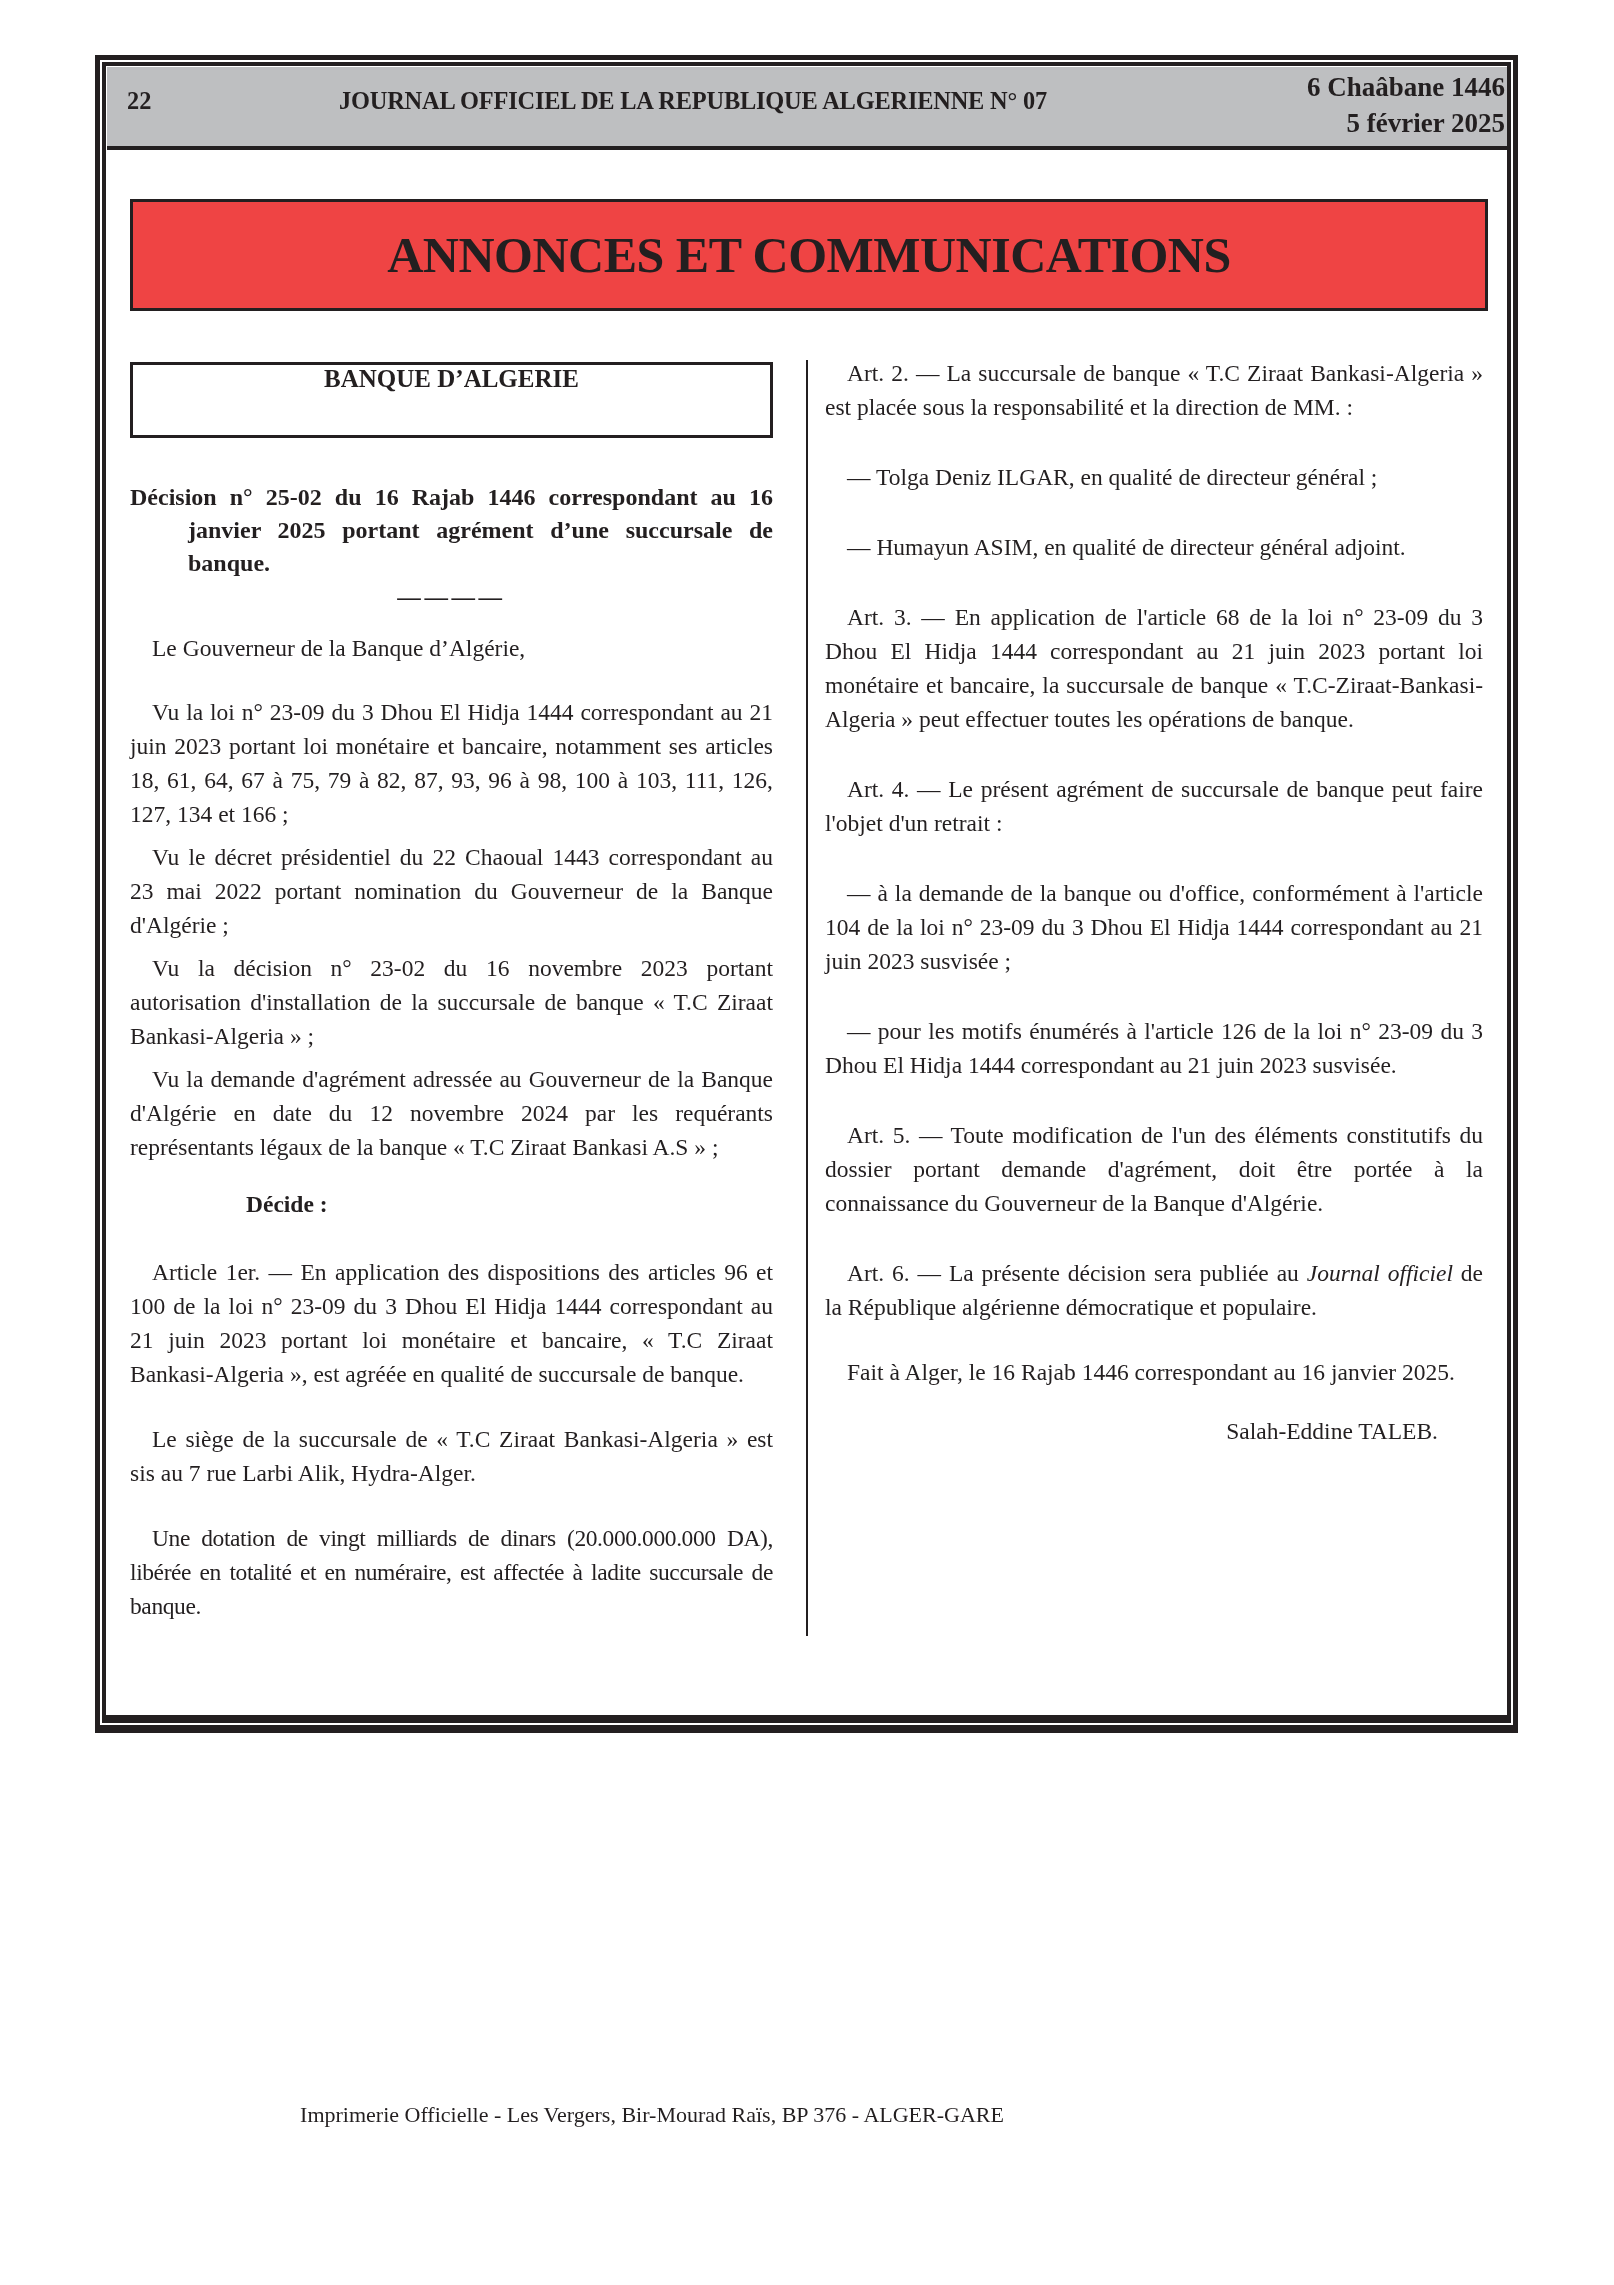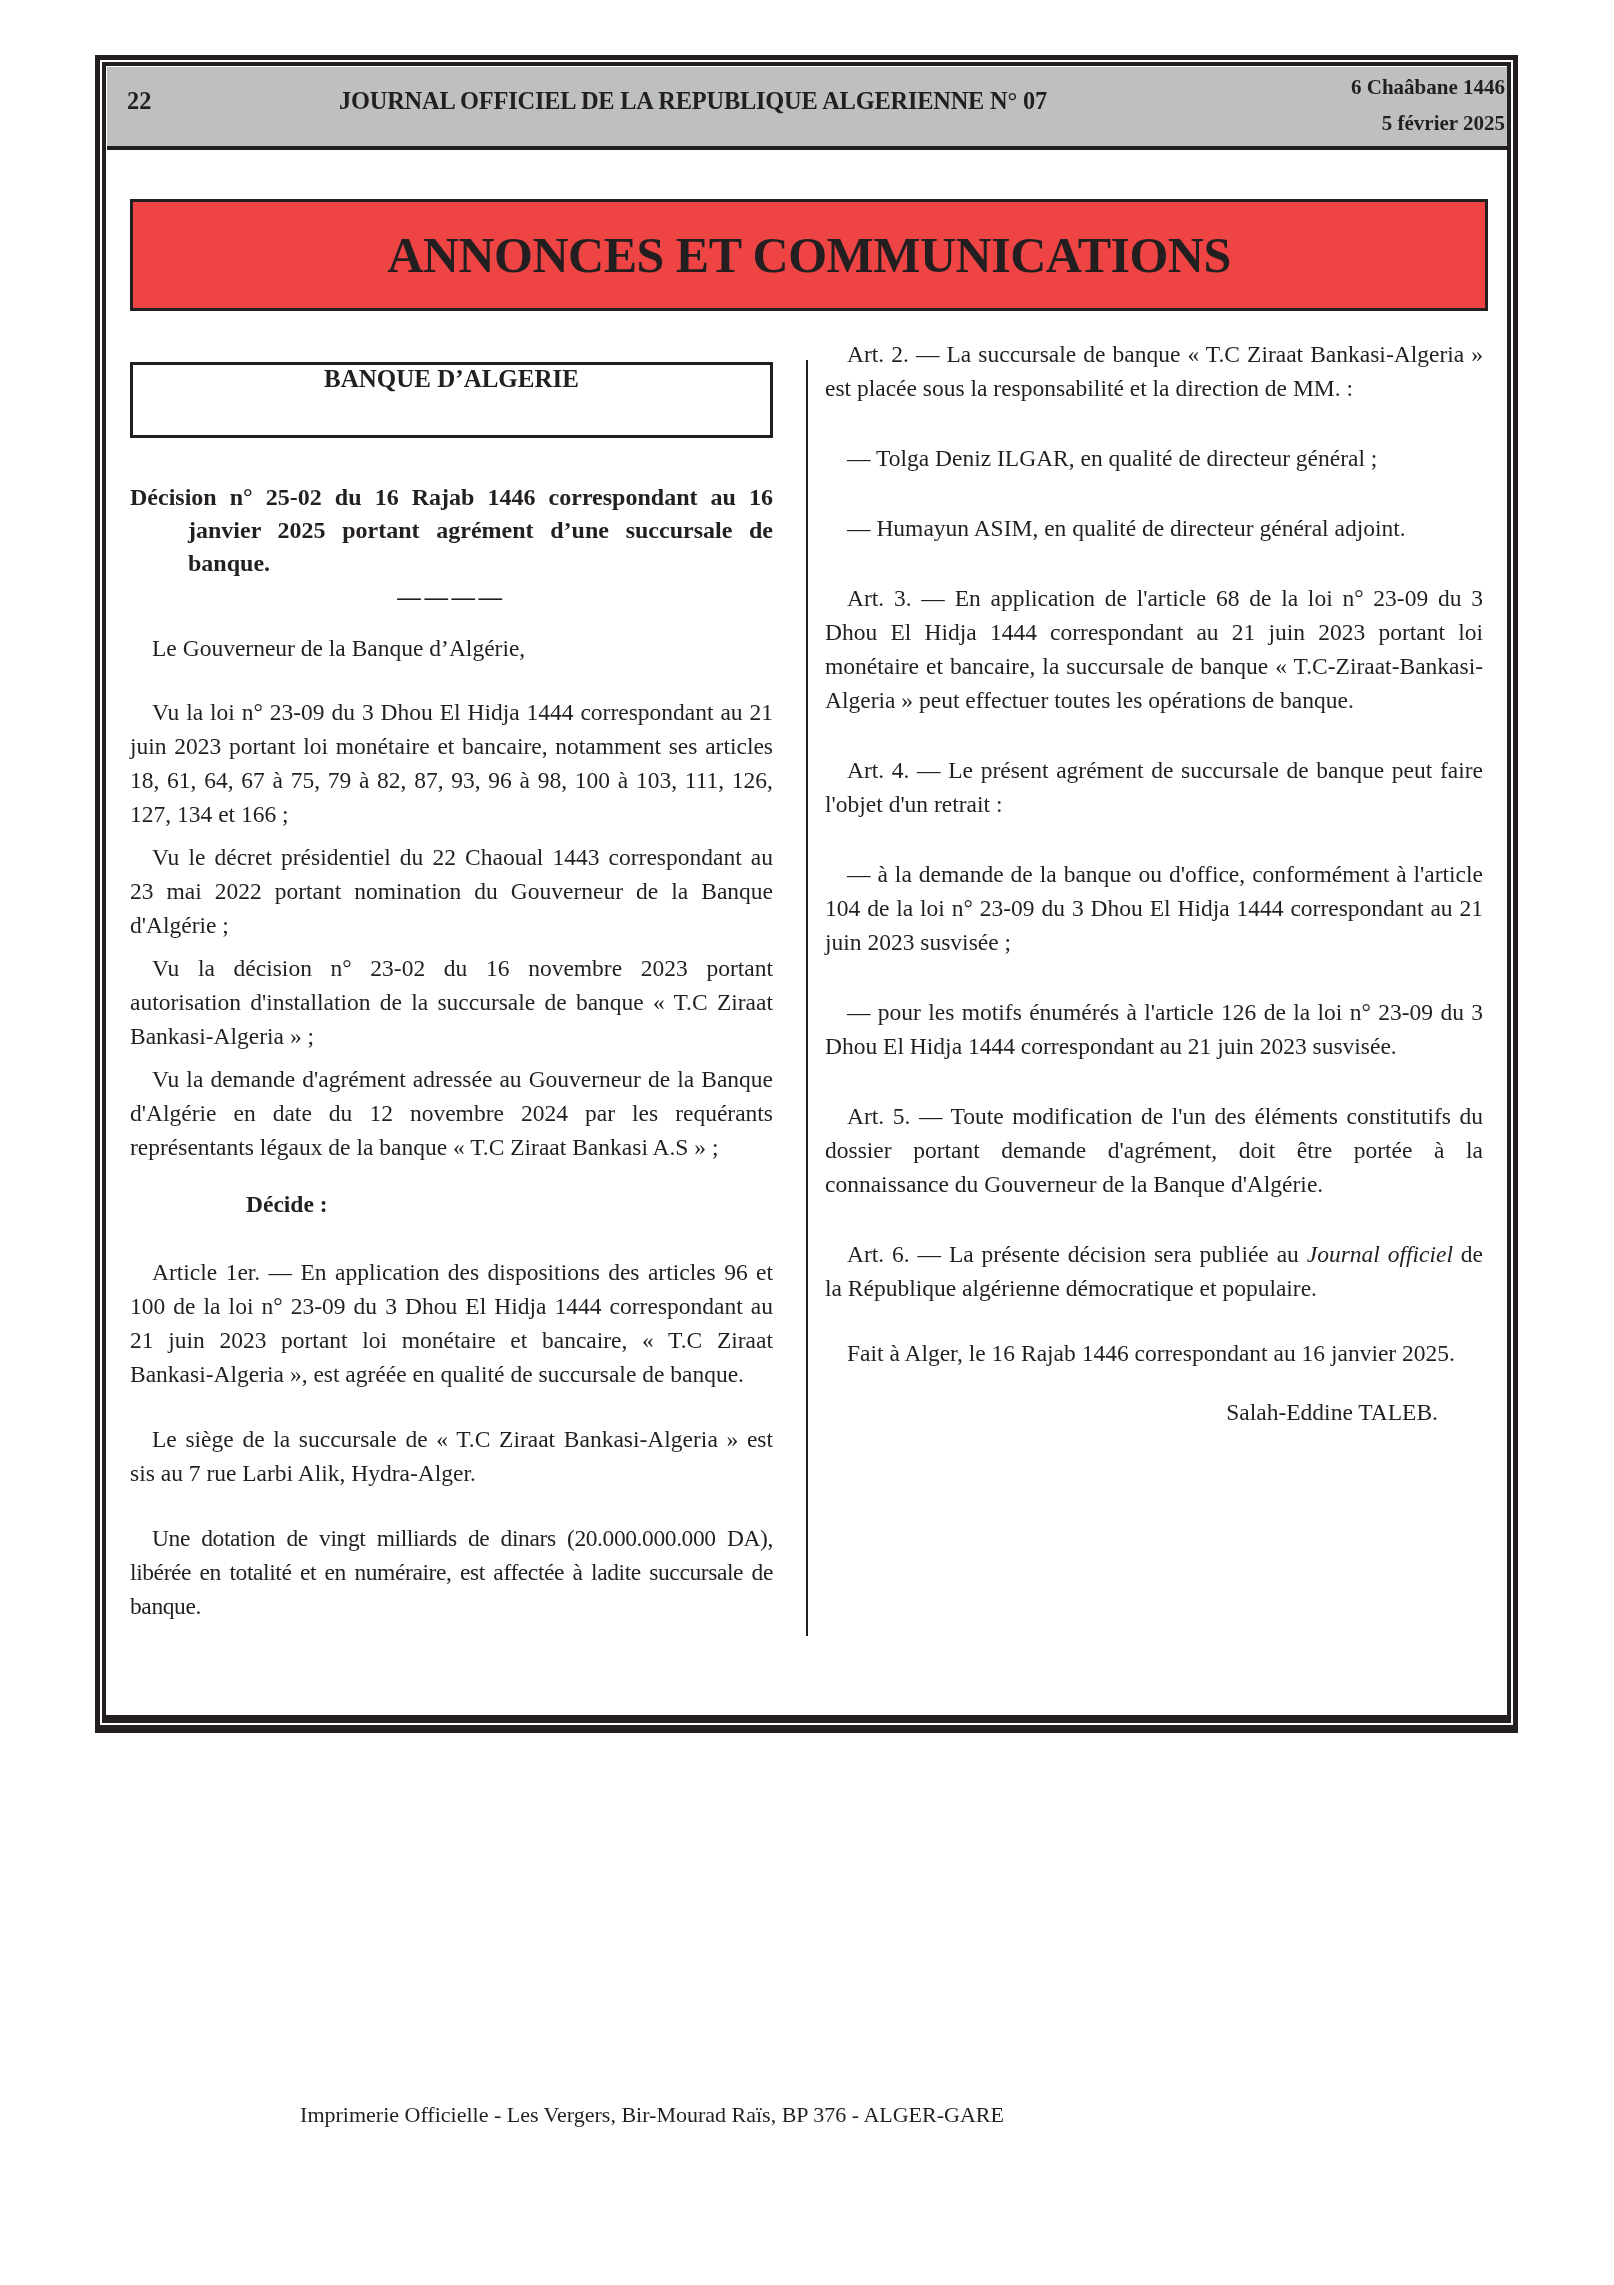--- a/index.html
+++ b/index.html
@@ -6,34 +6,34 @@
     body { width: 1615px; height: 2285px; position: relative; overflow: hidden;
            font-family: "Liberation Serif", "DejaVu Serif", serif; color: #231f20; }
     .outer-frame { position: absolute; left: 95px; top: 55px; width: 1423px; height: 1678px;
                    border: 5.4px solid #231f20; border-bottom-width: 8.1px; border-right-width: 5.4px; box-sizing: border-box; }
     .inner-frame { position: absolute; left: 102px; top: 62px; width: 1409px; height: 1661px;
                    border: 4.5px solid #231f20; border-bottom-width: 8.1px; box-sizing: border-box; }
     .header-band { position: absolute; left: 107px; top: 67px; width: 1400px; height: 83px;
                    background: #bebfc1; border-bottom: 4.5px solid #231f20; box-sizing: border-box; }
     .page-num { position: absolute; left: 127px; top: 87px; font-size: 24.4px; font-weight: bold; }
     .journal-title { position: absolute; left: 339px; top: 87px; font-size: 24.4px; font-weight: bold; letter-spacing: -0.2px; }
-    .date-block { position: absolute; right: 110px; top: 69px; text-align: right; font-size: 21px; font-weight: bold; line-height: 36px; }
+    .date-block { position: absolute; right: 110px; top: 69px; text-align: right; font-size: 27px; font-weight: bold; line-height: 36px; }
 
     .section-banner { position: absolute; left: 130px; top: 199px; width: 1358px; height: 112px;
                       background: #ef4444; border: 3.6px solid #231f20; box-sizing: border-box;
                       display: flex; align-items: center; justify-content: center; }
     .section-title { font-size: 50px; font-weight: bold; letter-spacing: -0.5px; }
 
     .org-box { position: absolute; left: 130px; top: 362px; width: 643px; height: 76px;
                border: 3.6px solid #231f20; box-sizing: border-box; display: flex; align-items: flex-start; justify-content: center; }
     .org-title { font-size: 25px; font-weight: bold; }
 
     .col { position: absolute; font-size: 23.5px; line-height: 34px; text-align: justify; }
     .col-left { left: 130px; top: 481px; width: 643px; }
-    .col-right { left: 825px; top: 337px; width: 658px; }
+    .col-right { left: 825px; top: 356px; width: 658px; }
     .col-divider { position: absolute; left: 806px; top: 360px; width: 1.8px; height: 1276px; background: #231f20; }
 
     .decision-title { font-weight: bold; font-size: 24px; line-height: 33px; padding-left: 58px; text-indent: -58px; margin: 0; }
     .dashes { text-align: center; font-weight: bold; letter-spacing: 3.6px; margin: 3.6px 0 20px 0; line-height: 27px; }
     p { margin: 0 0 9px 0; text-indent: 22px; }
     p.gap { margin-bottom: 31px; }
     p.gap-big { margin-bottom: 36px; }
     .decide { font-weight: bold; text-align: left; padding-left: 116px; margin: 23.5px 0 34px 0; text-indent: 0; }
     .dash-item { text-indent: 22px; }
     .signature { text-align: right; padding-right: 45px; margin-top: 25px; text-indent: 0; }

